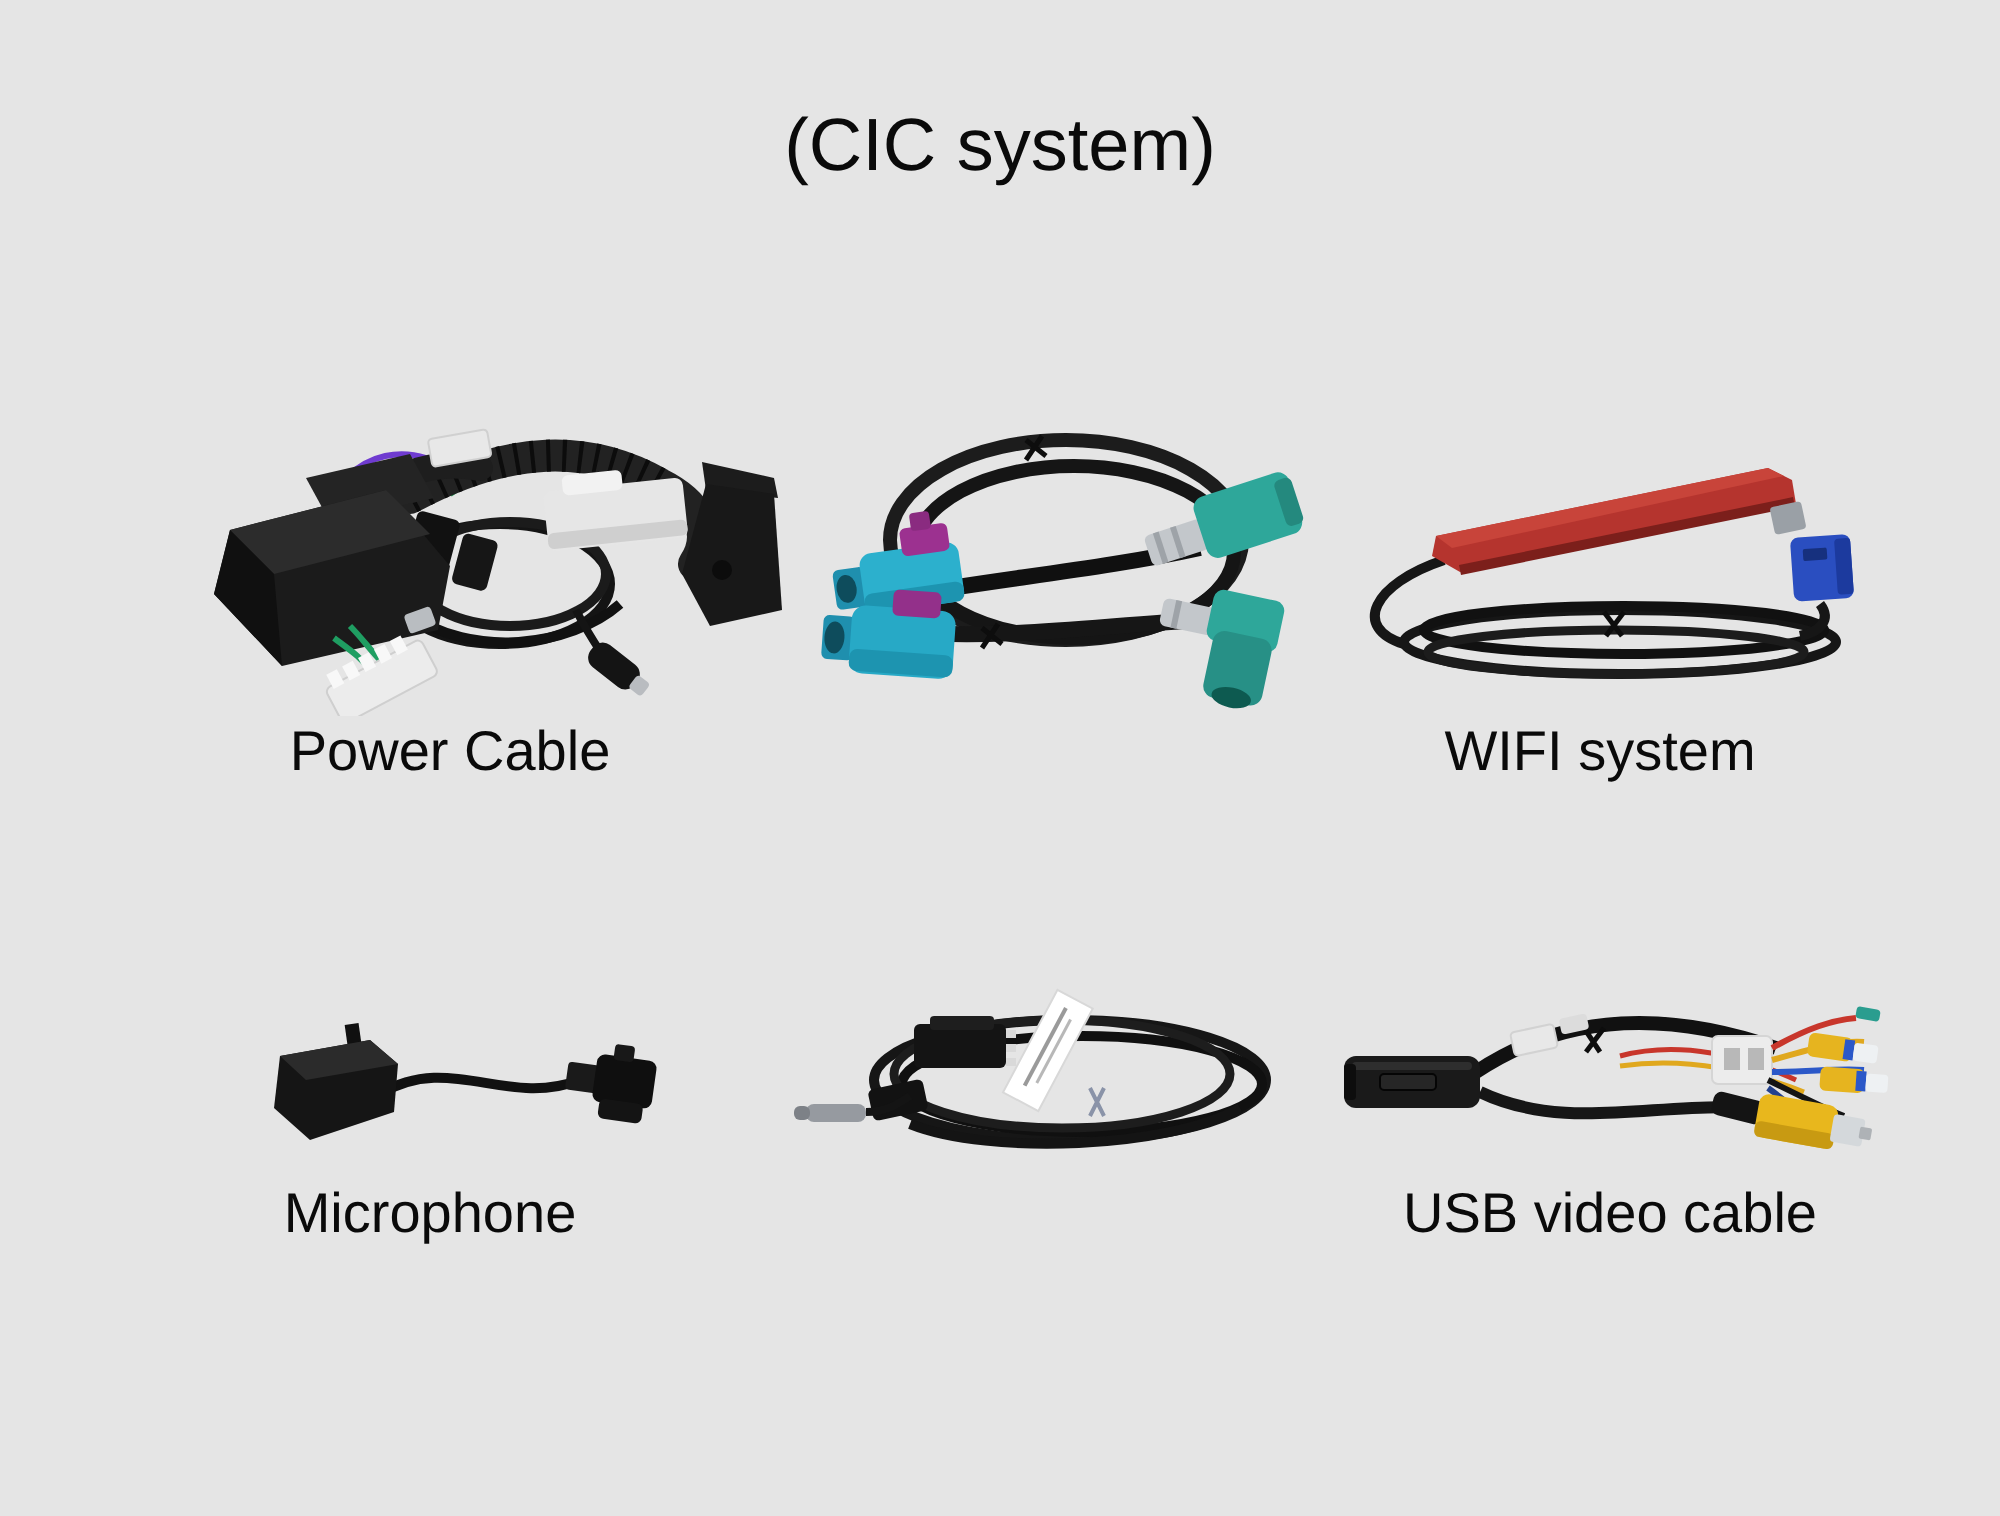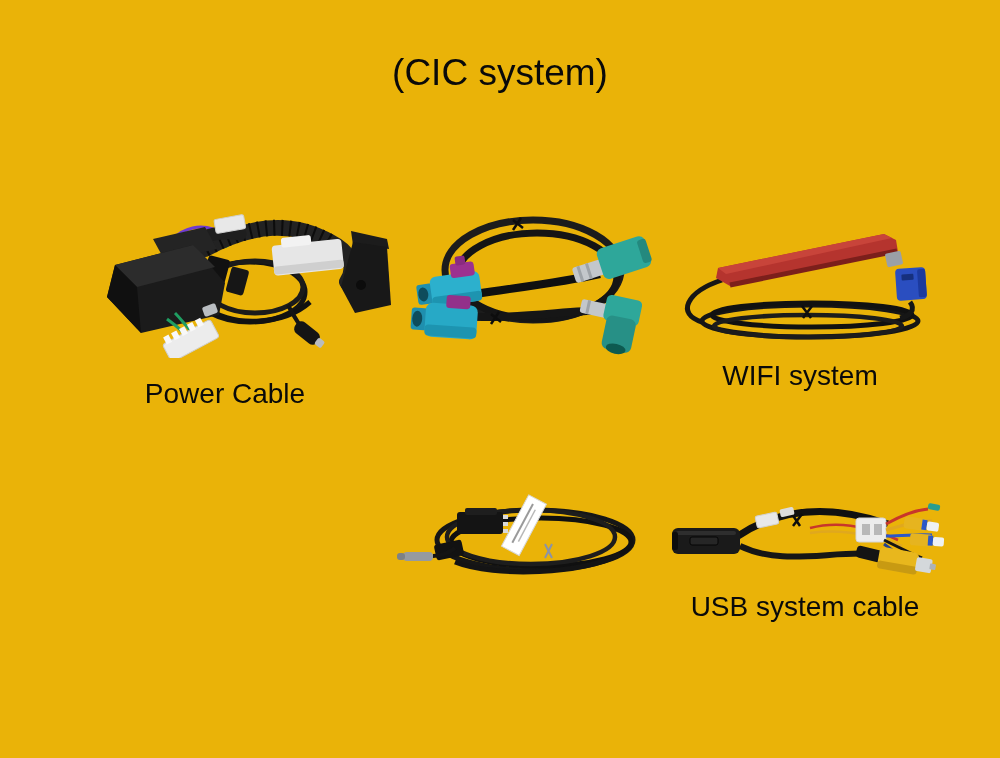--- a/index.html
+++ b/index.html
@@ -1,30 +1,30 @@
 <!DOCTYPE html>
 <html><head>
 <meta charset="utf-8">
 <style>
   html,body { margin:0; padding:0; background:#ffffff; }
   .canvas {
-    position:relative; width:1000px; height:758px; background:#eab308;
+    position:relative; width:1000px; height:758px; background:#e5e5e5;
     font-family:"Liberation Sans", sans-serif; color:#0a0a0a; overflow:hidden;
   }
   .page-title {
     position:absolute; left:0; right:0; top:52px;
     text-align:center; font-size:37px; color:#0a0a0a;
   }
   figure.cell { position:absolute; margin:0; }
   figure.cell svg { display:block; }
   figcaption {
     position:absolute; left:-20px; right:-20px; text-align:center;
     font-size:28px; color:#0a0a0a; white-space:nowrap;
   }
-  .f1 { left:55px;  top:186px; width:340px; }  .f1 figcaption { top:174px;margin-top:18px; }
+  .f1 { left:55px;  top:186px; width:340px; }  .f1 figcaption { top:174px; }
   .f2 { left:395px; top:198px; width:270px; }  .f2 figcaption { top:162px; }
   .f3 { left:660px; top:218px; width:280px; }  .f3 figcaption { top:142px; }
   .f4 { left:85px;  top:490px; width:260px; }  .f4 figcaption { top:101px; }
   .f5 { left:395px; top:482px; width:260px; }  .f5 figcaption { top:109px; }
   .f6 { left:660px; top:484px; width:290px; }  .f6 figcaption { top:107px; }
 </style>
 </head>
 <body>
 
 <div class="canvas">
@@ -161,20 +161,37 @@
 
       <g transform="rotate(-4 250 66)">
         <rect x="236" y="50" width="30" height="32" rx="4" fill="#2a4ec0"></rect>
         <rect x="258" y="52" width="8" height="28" rx="2" fill="#1c3a9e"></rect>
         <rect x="242" y="56" width="12" height="6" rx="1" fill="#16307e"></rect>
       </g>
     </svg>
     <figcaption>WIFI system</figcaption>
   </figure>
 
+  <figure class="cell f4">
+    <svg width="260" height="90" viewBox="0 0 260 90">
+      <path d="M105,57 C140,36 168,64 205,50" stroke="#111111" stroke-width="5" fill="none"></path>
+      <g transform="rotate(-8 91 27)">
+          <rect x="88" y="22" width="7" height="10" fill="#101010"></rect>
+        </g>
+      <path d="M55,38 L100,30 L114,42 L112,66 L70,80 L52,64 Z" fill="#151515"></path>
+      <polygon points="55,38 100,30 114,42 68,50" fill="#2b2b2b"></polygon>
+      <g transform="rotate(8 222 52)">
+        <rect x="198" y="44" width="16" height="14" rx="2" fill="#1a1a1a"></rect>
+        <rect x="212" y="38" width="30" height="24" rx="4" fill="#0f0f0f"></rect>
+        <rect x="216" y="60" width="22" height="10" rx="3" fill="#141414"></rect>
+        <rect x="220" y="32" width="10" height="8" rx="2" fill="#181818"></rect>
+      </g>
+    </svg>
+    <figcaption>Microphone</figcaption>
+  </figure>
 
   <figure class="cell f5">
     <svg width="260" height="100" viewBox="0 0 260 100">
       <ellipse cx="140" cy="58" rx="98" ry="30" stroke="#161616" stroke-width="5" fill="none"></ellipse>
       <ellipse cx="146" cy="60" rx="90" ry="24" stroke="#101010" stroke-width="5" fill="none"></ellipse>
       <ellipse cx="136" cy="55" rx="84" ry="27" stroke="#1d1d1d" stroke-width="4.5" fill="none"></ellipse>
       <path d="M60,80 C100,96 190,92 225,72" stroke="#141414" stroke-width="5" fill="none"></path>
 
       <rect x="62" y="30" width="46" height="22" rx="3" fill="#141414"></rect>
       <rect x="70" y="26" width="32" height="7" rx="2" fill="#1e1e1e"></rect>
@@ -249,16 +266,16 @@
       <g transform="rotate(14 209 70)">
           <rect x="196" y="64" width="26" height="12" rx="4" fill="#141414"></rect>
         </g>
       <g transform="rotate(10 240 78)">
         <rect x="218" y="66" width="40" height="22" rx="5" fill="#e8b71d"></rect>
         <rect x="218" y="80" width="40" height="8" rx="3" fill="#c89a12"></rect>
         <rect x="256" y="70" width="16" height="14" rx="2" fill="#d4d8db"></rect>
         <rect x="270" y="74" width="6" height="6" rx="1" fill="#aeb2b6"></rect>
       </g>
     </svg>
-    <figcaption>USB system cable</figcaption>
+    <figcaption>USB video cable</figcaption>
   </figure>
 
 </div>
 
 </body></html>

